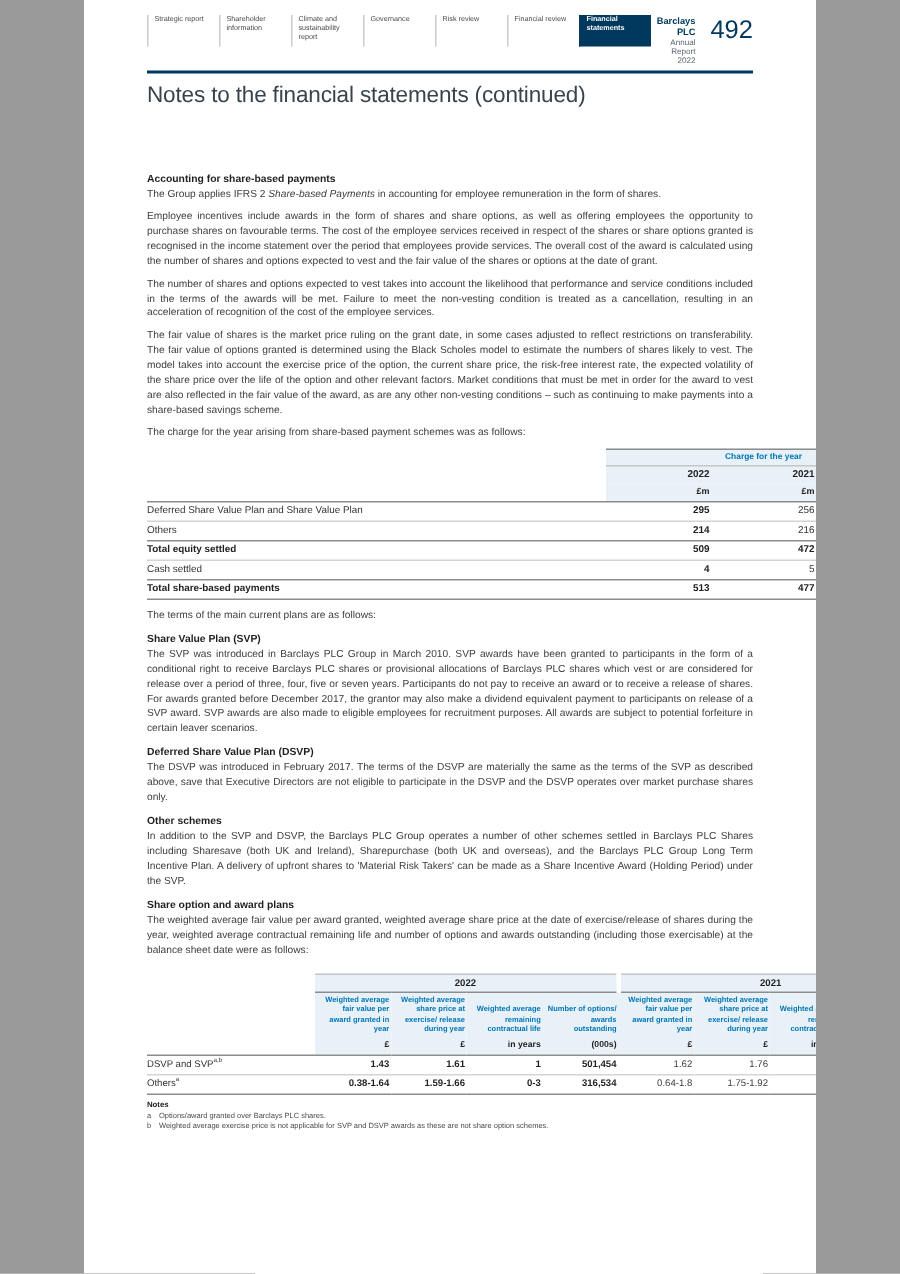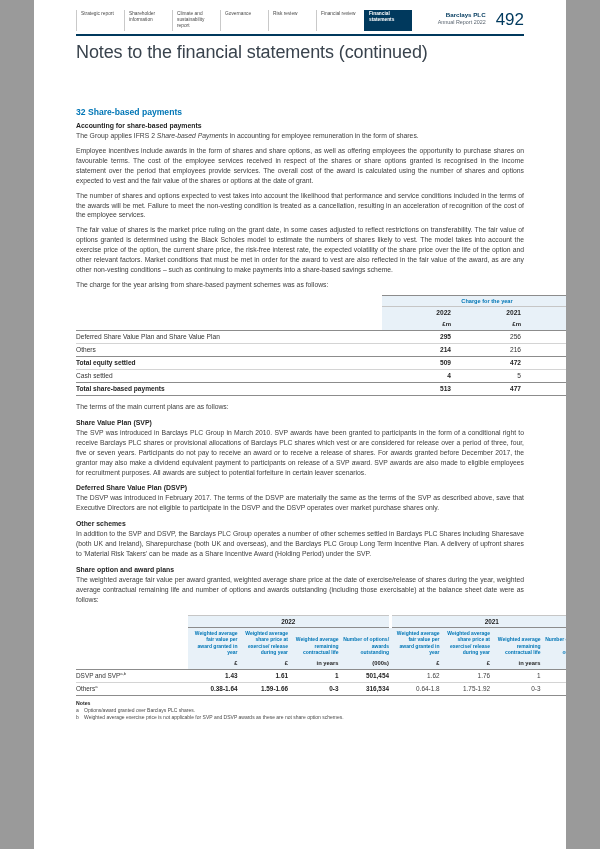--- a/index.html
+++ b/index.html
@@ -1,19 +1,19 @@
 <!DOCTYPE html>
 <html><head>
 <meta charset="utf-8">
 <style>
   * { margin:0; padding:0; box-sizing:border-box; }
   html,body { background:#9a9a9a; }
   body { font-family:"Liberation Sans", sans-serif; }
   .page {
-    width:532px; height:849px; background:#ffffff; margin:0 auto;
+    width:488px; height:849px; background:#ffffff; margin:0 auto;
     padding:10px 42px 0 42px; position:relative; overflow:hidden;
   }
 
   
   .topnav { display:flex; align-items:flex-start; margin-bottom:3px; }
   .tabs { display:flex; }
   .tab {
     width:48px; min-height:21px; padding:1px 3px 1px 4px;
     font-size:4.8px; line-height:1.3; color:#4a4a4a;
     border-left:1px solid #c9c9c9; cursor:pointer;
@@ -25,21 +25,21 @@
   .brand-name { font-size:6.2px; font-weight:bold; color:#00395d; }
   .brand-sub  { font-size:5.4px; color:#5a6570; margin-top:1px; }
   .pagenum {
     font-size:17px; color:#00395d; margin-left:10px; line-height:1;
     padding-top:1px; font-weight:400;
   }
 
   
   .title-rule { border-top:2px solid #00395d; }
   h1.page-title {
-    margin-top:6px; font-size:18px; font-weight:400; color:#39434d;
+    margin-top:6px; font-size:15px; font-weight:400; color:#39434d;
     letter-spacing:-0.1px;
   }
   .page-subtitle { margin-top:3px; font-size:8.4px; color:#39434d; }
 
   
   main { margin-top:44px; }
   h2.section-title { font-size:8.6px; font-weight:bold; color:#0076b6; margin-bottom:5px; }
   h3.subhead { font-size:6.9px; font-weight:bold; color:#1f1f1f; margin:7px 0 2px 0; }
   h3.subhead.first { margin-top:0; }
   p.body {
@@ -123,21 +123,20 @@
       <div class="brand-name">Barclays PLC</div>
       <div class="brand-sub">Annual Report 2022</div>
     </div>
     <div class="pagenum">492</div>
   </header>
 
   <div class="title-rule"></div>
   <h1 class="page-title">Notes to the financial statements (continued)</h1>
 
   <main>
-    <h2 class="section-title">32 Share-based payments</h2>
 
     <h3 class="subhead first">Accounting for share-based payments</h3>
     <p class="body"><span>The Group applies IFRS 2 </span><i>Share-based Payments</i><span> in accounting for employee remuneration in the form of shares.</span></p>
     <p class="body">Employee incentives include awards in the form of shares and share options, as well as offering employees the opportunity to purchase shares on favourable terms. The cost of the employee services received in respect of the shares or share options granted is recognised in the income statement over the period that employees provide services. The overall cost of the award is calculated using the number of shares and options expected to vest and the fair value of the shares or options at the date of grant.</p>
     <p class="body">The number of shares and options expected to vest takes into account the likelihood that performance and service conditions included in the terms of the awards will be met. Failure to meet the non-vesting condition is treated as a cancellation, resulting in an acceleration of recognition of the cost of the employee services.</p>
     <p class="body">The fair value of shares is the market price ruling on the grant date, in some cases adjusted to reflect restrictions on transferability. The fair value of options granted is determined using the Black Scholes model to estimate the numbers of shares likely to vest. The model takes into account the exercise price of the option, the current share price, the risk-free interest rate, the expected volatility of the share price over the life of the option and other relevant factors. Market conditions that must be met in order for the award to vest are also reflected in the fair value of the award, as are any other non-vesting conditions – such as continuing to make payments into a share-based savings scheme.</p>
     <p class="body">The charge for the year arising from share-based payment schemes was as follows:</p>
 
     <table class="charge-table">
       <colgroup>

